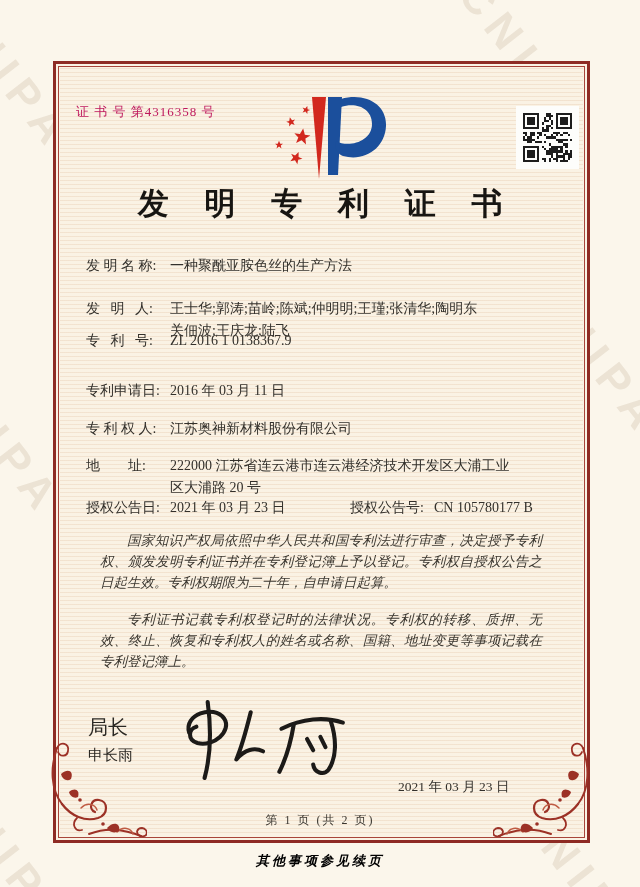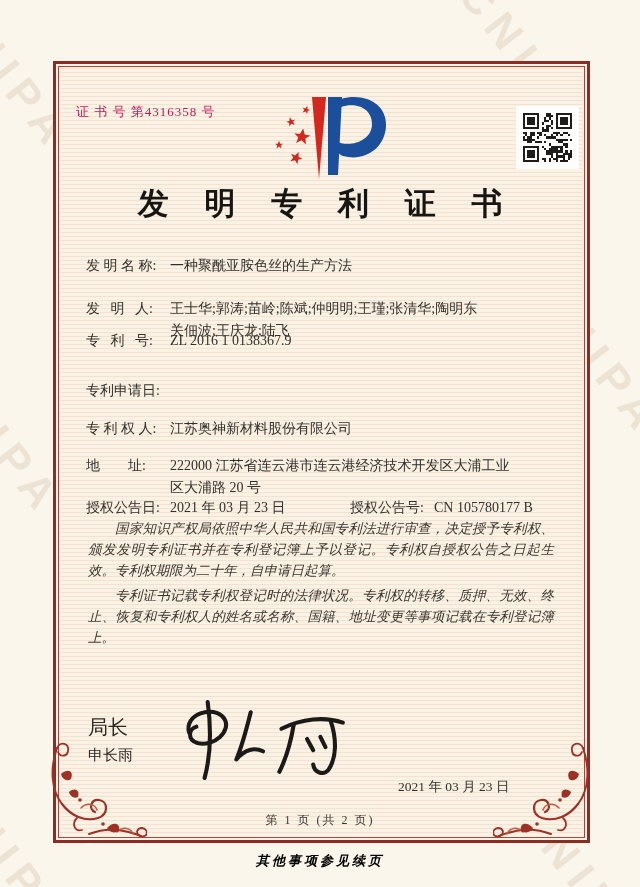--- a/index.html
+++ b/index.html
@@ -55,21 +55,21 @@
   .val{flex:1;}
   .val .l2{display:block;}
   .row-grant .val1{flex:0 0 180px;}
   .row-grant .lbl2{white-space:pre;flex:0 0 84px;}
   
   .body-text{
     position:absolute;left:84px;top:514px;width:474px;
     font-size:13.5px;line-height:21px;text-align:justify;
     font-style:italic;color:#3a362f;
   }
-  .body-text p{margin:4px;text-indent:2em;}
+  .body-text p{margin:16px;text-indent:2em;}
   
   .sig-title{position:absolute;left:88px;top:714px;font-size:20px;color:#2b2823;}
   .sig-name{position:absolute;left:88px;top:746px;font-size:15px;color:#2b2823;}
   .sig-script{position:absolute;left:158px;top:698px;width:210px;height:84px;}
   .issue-date{position:absolute;left:398px;top:778px;font-size:13.5px;color:#33302b;}
   
   .page-info{position:absolute;left:0;right:0;top:812px;text-align:center;font-size:12px;letter-spacing:2px;color:#3a362f;}
   .footer-note{
     position:absolute;left:0;right:0;top:852px;text-align:center;
     font-size:13px;font-weight:700;letter-spacing:3px;font-style:italic;color:#000000;
@@ -305,20 +305,21 @@
     </span>
   </div>
 
   <div class="row" style="top:330px">
     <span class="lbl">专   利   号:</span>
     <span class="val">ZL 2016 1 0138367.9</span>
   </div>
 
   <div class="row" style="top:380px">
     <span class="lbl">专利申请日:</span>
+    <span class="val">2016 年 03 月 11 日</span>
   </div>
 
   <div class="row" style="top:418px">
     <span class="lbl">专 利 权 人:</span>
     <span class="val">江苏奥神新材料股份有限公司</span>
   </div>
 
   <div class="row" style="top:455px">
     <span class="lbl">地        址:</span>
     <span class="val">

